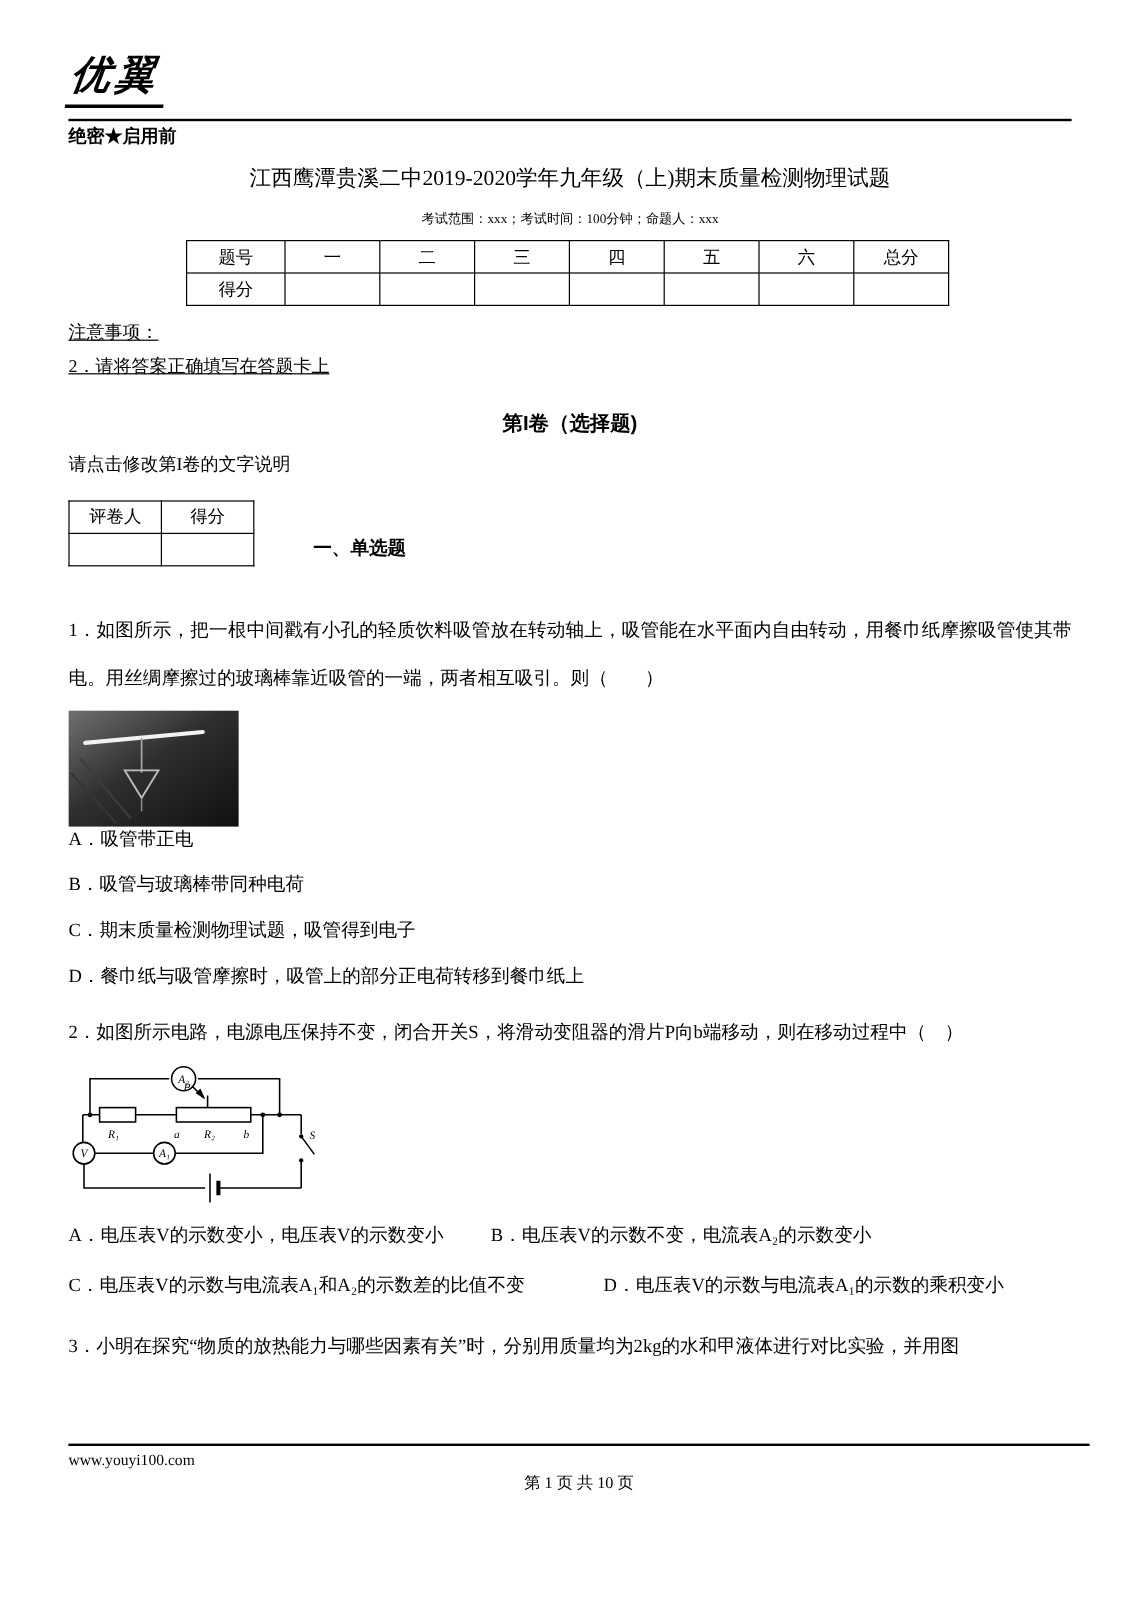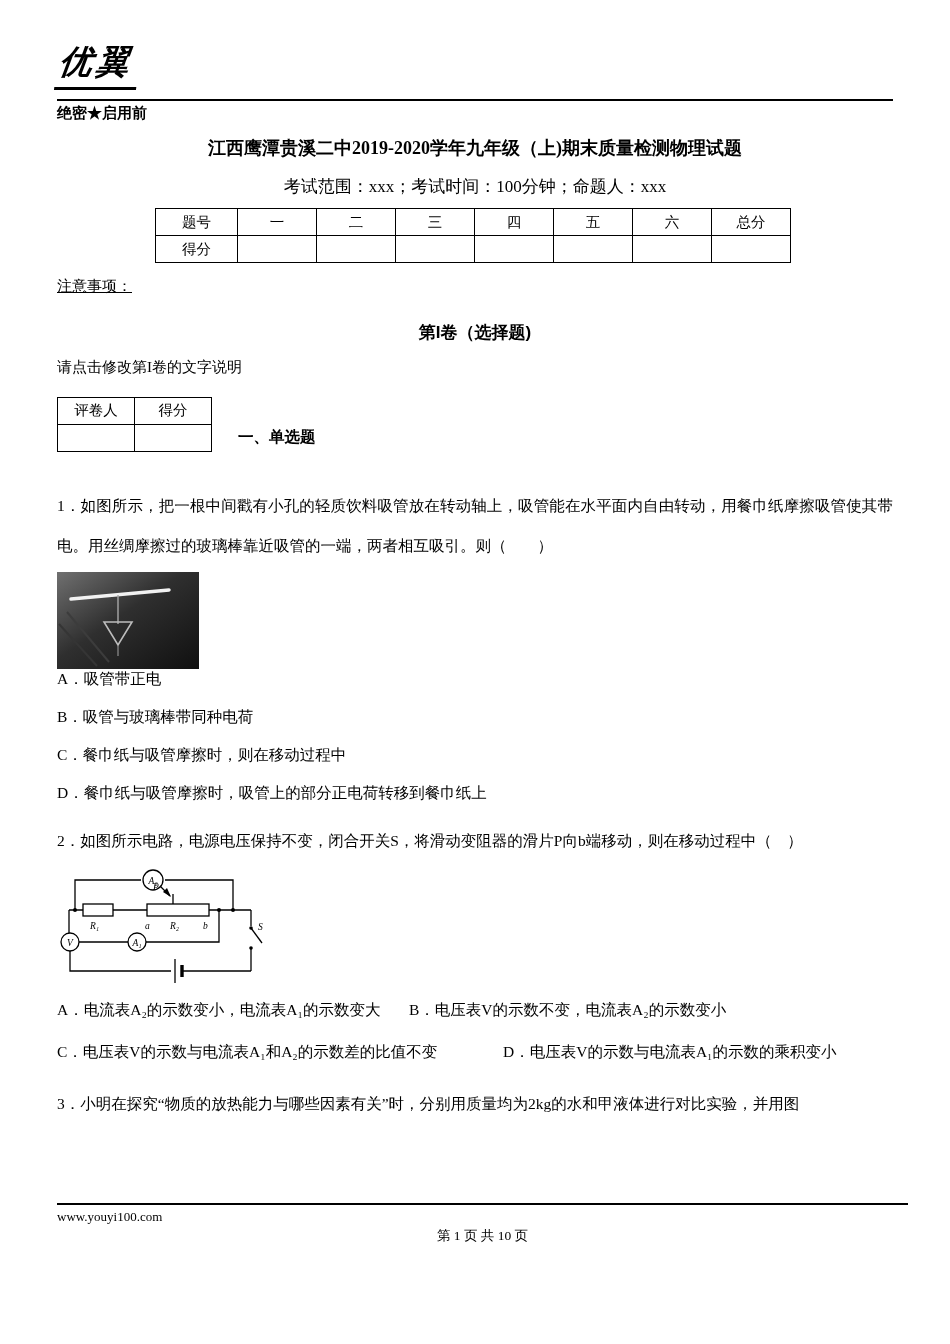--- a/index.html
+++ b/index.html
@@ -16,37 +16,37 @@
   }
   
   .logo-row { height:58px; display:flex; align-items:center; }
   .logo {
     font-size:33px; font-weight:bold; font-style:italic;
     letter-spacing:4px; transform:skewX(-7deg);
     border-bottom:3px solid #000; padding:0 6px 2px 2px;
   }
   .top-rule { border-top:2px solid #000; margin-top:5px; }
   .classification { font-weight:bold; font-size:15px; margin-top:3px; }
-  .title { text-align:center; font-weight:bold; font-size:18px; margin-top:13px; }
+  .title { text-align:center; font-weight:normal; font-size:18px; margin-top:13px; }
   .subtitle { text-align:center; font-weight:bold; font-size:23px; margin-top:16px; }
-  .exam-info { text-align:center; font-size:17px; margin-top:15px; }
+  .exam-info { text-align:center; font-size:11px; margin-top:15px; }
   
   table { border-collapse:collapse; }
   .score-table { margin:10px 0 0 98px; }
   .score-table td {
     border:1px solid #000; width:79px; height:27px;
     text-align:center; font-size:14.5px; padding:0 4px;
   }
   .score-table td:first-child { width:82px; }
   
   .notes { margin-top:10px; font-size:15px; line-height:1.85;text-decoration:underline; }
   
   .section-title { text-align:center; font-weight:bold; font-size:17px; margin-top:20px; font-family:"Liberation Sans","DejaVu Sans",sans-serif; }
   .section-hint { font-size:15px; margin-top:14px;font-family:Liberation Serif, serif; }
-  .grader-block { display:flex; margin-top:20px; }
+  .grader-block { display:flex; margin-top:20px;gap:23px; }
   .grader-table td {
     border:1px solid #000; width:77px; height:27px;
     text-align:center; font-size:14.5px; padding:0 4px;
   }
   .subsection-title {
     font-weight:bold; font-size:15.5px;
     font-family:"Liberation Sans","DejaVu Sans",sans-serif;
     align-self:flex-end; margin:0 0 4px 26px;
   }
   
@@ -106,20 +106,21 @@
       <td></td>
       <td></td>
       <td></td>
       <td></td>
     </tr>
   </tbody>
     </table>
 
   <div class="notes">
     <div>注意事项：</div>
+    <div>2．请将答案正确填写在答题卡上</div>
   </div>
 
   <div class="section-title">第I卷（选择题)</div>
   <div class="section-hint">请点击修改第I卷的文字说明</div>
 
   <div class="grader-block">
     <table class="grader-table">
       <tbody>
           <tr>
         <td>评卷人</td>
@@ -151,21 +152,21 @@
       <line x1="14" y1="27" x2="112" y2="18" stroke="#f2f2f2" stroke-width="3.5" stroke-linecap="round"></line>
       <line x1="61" y1="23" x2="61" y2="52" stroke="#a8a8a8" stroke-width="1.4"></line>
       <polygon points="47,50 75,50 61,73" fill="none" stroke="#bdbdbd" stroke-width="1.6"></polygon>
       <line x1="61" y1="73" x2="61" y2="84" stroke="#8f8f8f" stroke-width="1.2"></line>
     </svg>
   </div>
 
   <div class="options1">
     <div class="opt">A．吸管带正电</div>
     <div class="opt">B．吸管与玻璃棒带同种电荷</div>
-    <div class="opt">C．餐巾纸与吸管摩擦时，则在移动过程中</div>
+    <div class="opt">C．期末质量检测物理试题，吸管得到电子</div>
     <div class="opt">D．餐巾纸与吸管摩擦时，吸管上的部分正电荷转移到餐巾纸上</div>
   </div>
 
   <div class="q-text q2-text">2．如图所示电路，电源电压保持不变，闭合开关S，将滑动变阻器的滑片P向b端移动，则在移动过程中（　）</div>
 
   <div class="circuit">
     <svg width="212" height="120" viewBox="0 0 212 120">
       <g stroke="#000" stroke-width="1.3" fill="none">
 
         <line x1="12" y1="42" x2="194" y2="42"></line>
@@ -213,21 +214,21 @@
         <text x="146" y="61">b</text>
         <text x="13" y="77.5" text-anchor="middle">V</text>
         <text x="80" y="77.5" text-anchor="middle">A₁</text>
         <text x="201" y="62">S</text>
       </g>
     </svg>
   </div>
 
   <div class="options2">
     <div class="opt-row">
-      <span class="opt-span-a">A．电流表A₂的示数变小，电流表A₁的示数变大</span><span>B．电压表V的示数不变，电流表A₂的示数变小</span>
+      <span class="opt-span-a">A．电压表V的示数变小，电压表V的示数变小</span><span>B．电压表V的示数不变，电流表A₂的示数变小</span>
     </div>
     <div class="opt-row">
       <span class="opt-span-c">C．电压表V的示数与电流表A₁和A₂的示数差的比值不变</span><span>D．电压表V的示数与电流表A₁的示数的乘积变小</span>
     </div>
   </div>
 
   <div class="q-text q3-text">3．小明在探究“物质的放热能力与哪些因素有关”时，分别用质量均为2kg的水和甲液体进行对比实验，并用图</div>
 
   <div class="footer">
     <div class="footer-site">www.youyi100.com</div>

